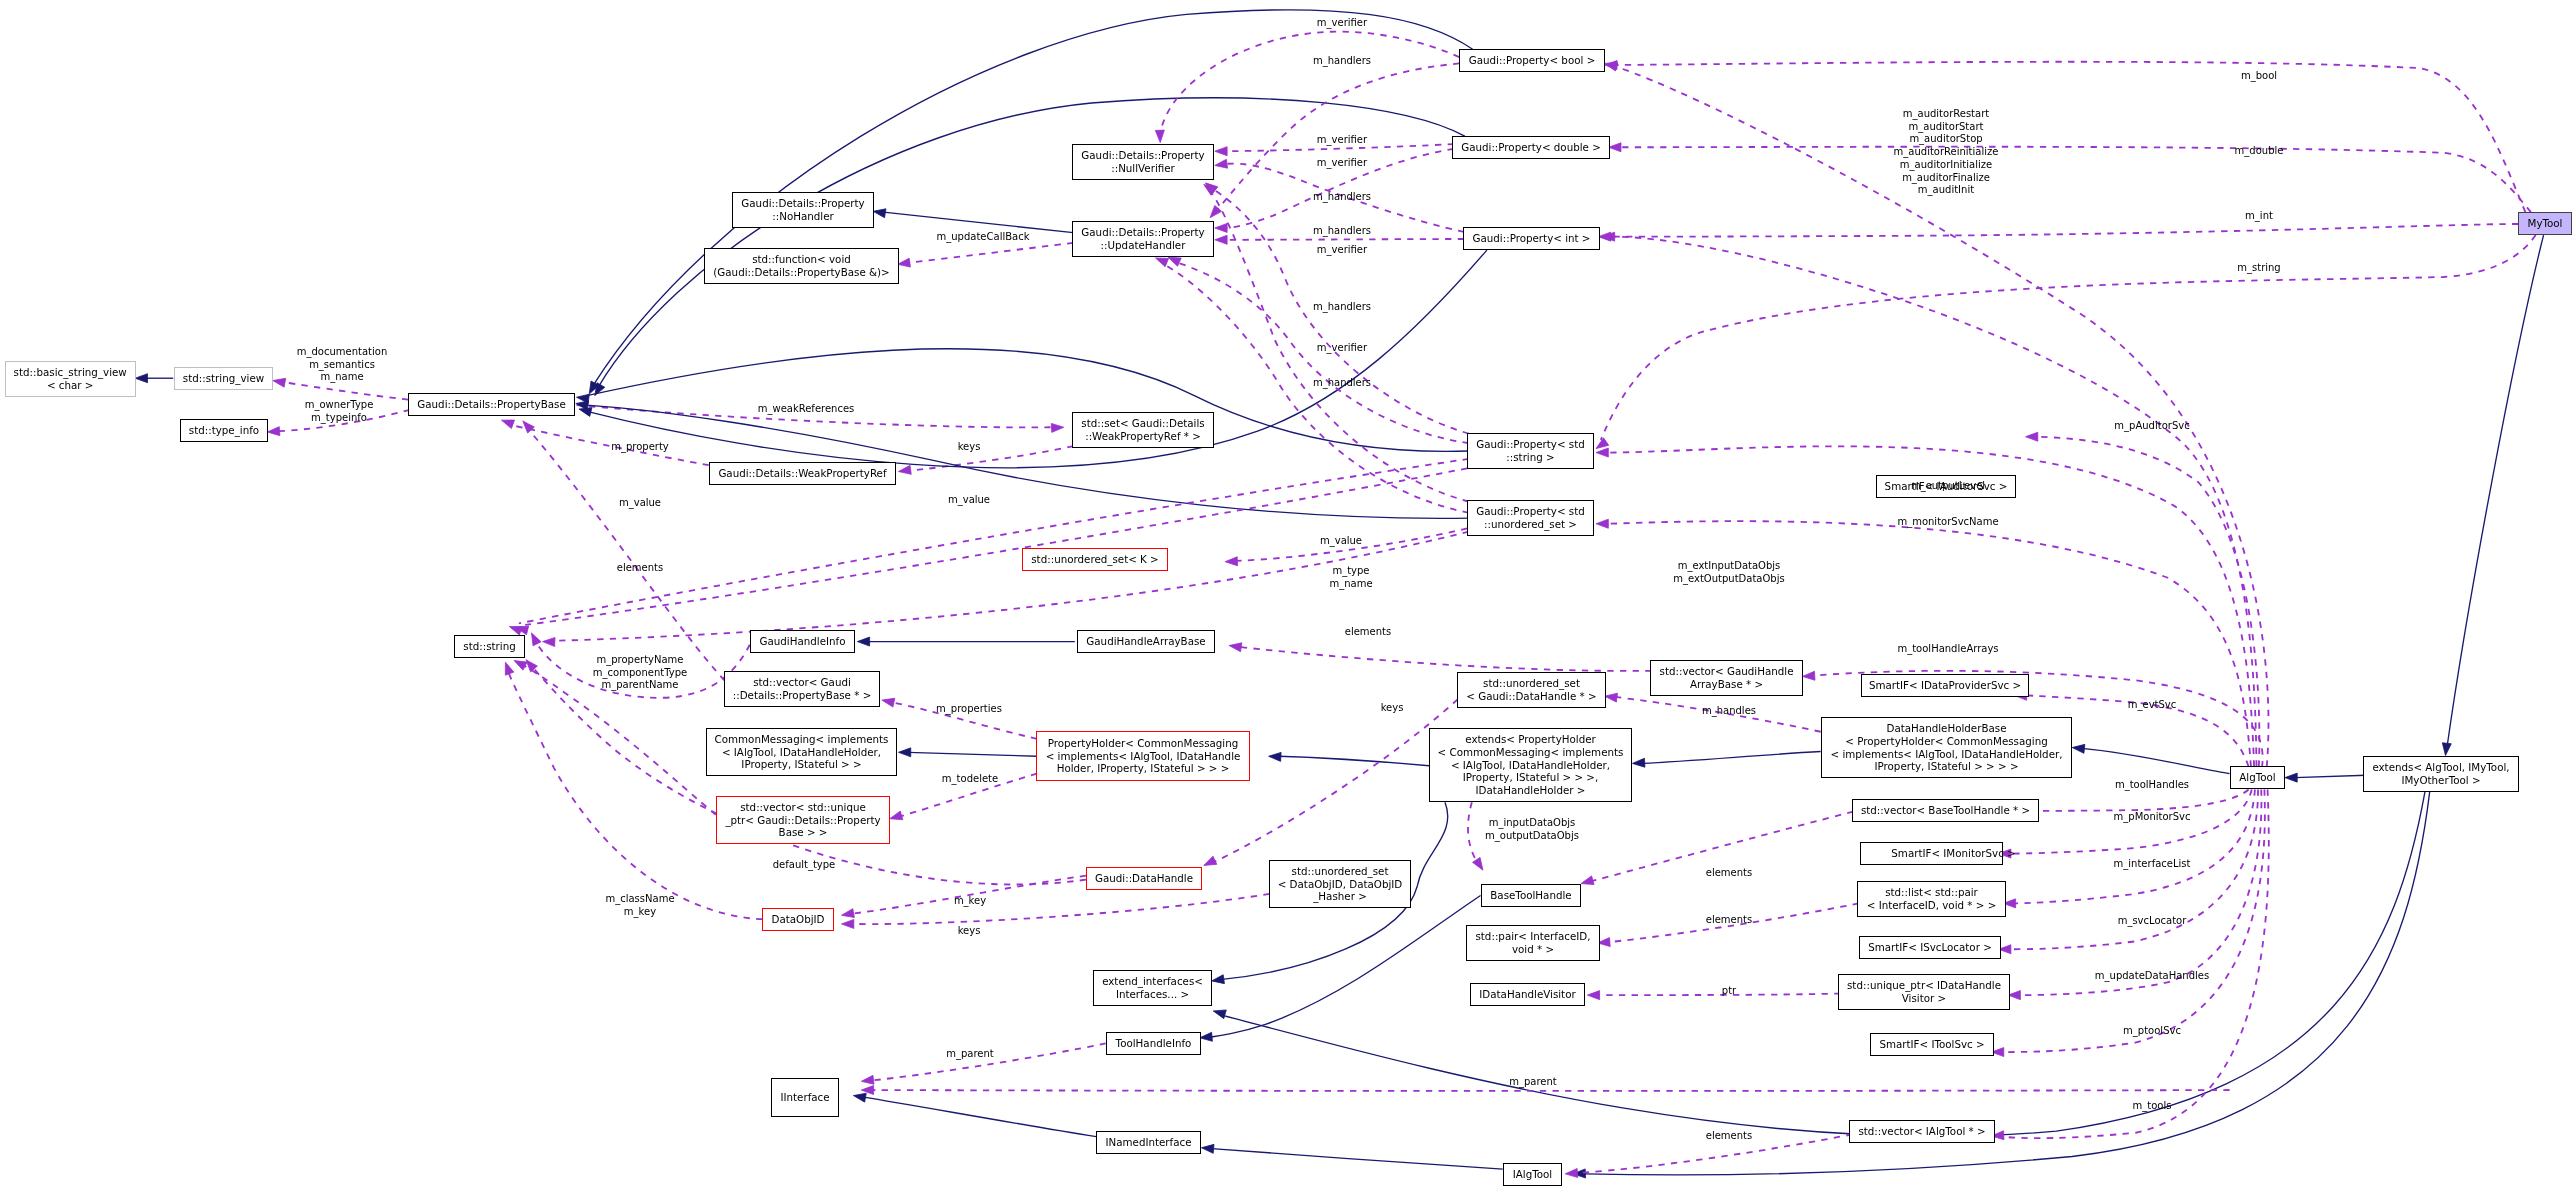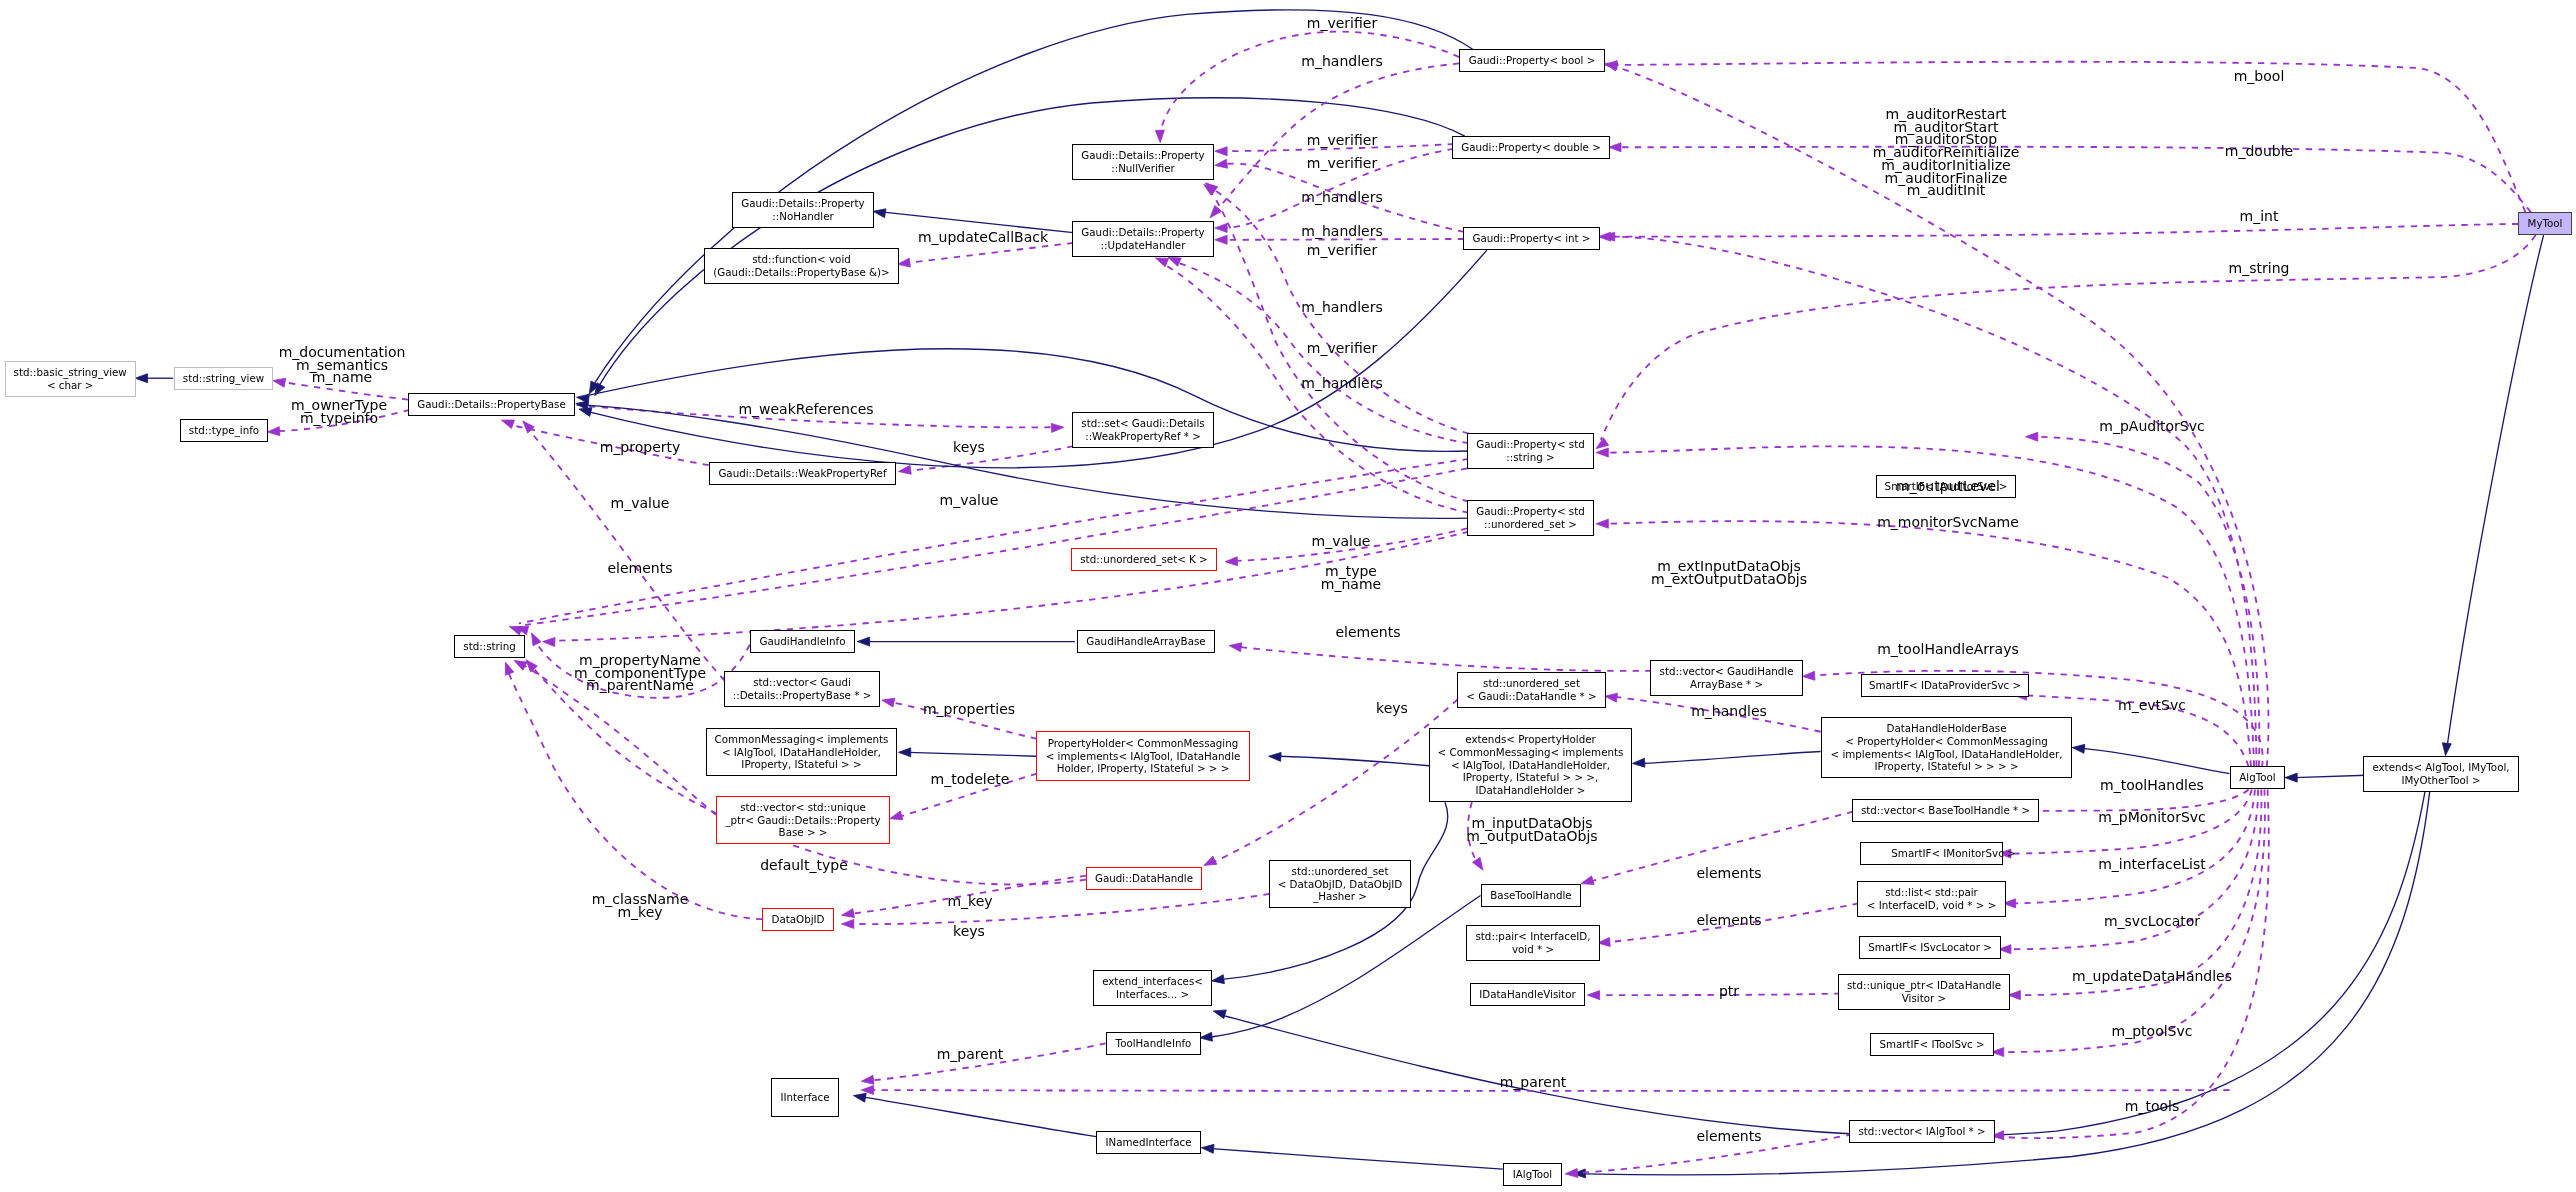--- a/index.html
+++ b/index.html
@@ -7,21 +7,21 @@
   #diagram{position:relative;width:2576px;height:1193px;background:#fff;overflow:hidden;}
   svg#edge-layer{position:absolute;left:0;top:0;}
   .node{position:absolute;box-sizing:border-box;background:#fff;display:flex;flex-direction:column;
         align-items:center;justify-content:center;font-family:"DejaVu Sans",sans-serif;font-size:10.3px;
         color:#000;line-height:12.7px;white-space:pre;text-align:center;}
   .node.normal{border:0.8px solid #000;}
   .node.gray{border:0.8px solid #bfbfbf;}
   .node.red{border:0.8px solid #ff0000;}
   .node.filled{border:0.8px solid #404040;background:#c4b5fd;}
   .node span{display:block;}
-  .elabel{position:absolute;font-family:"DejaVu Sans",sans-serif;font-size:14px;color:#000;
+  .elabel{position:absolute;font-family:"DejaVu Sans",sans-serif;font-size:10px;color:#000;
           line-height:12.7px;white-space:pre;text-align:center;transform:translateX(-50%);}
   .elabel span{display:block;}
   path.use{fill:none;stroke:#9a32cd;stroke-width:2.3;stroke-dasharray:8,8;}
   path.inherit{fill:none;stroke:#191970;stroke-width:1.7;}
   polygon.use{fill:#9a32cd;stroke:#9a32cd;stroke-width:1;}
   polygon.inherit{fill:#191970;stroke:#191970;stroke-width:1;}
 </style>
 </head>
 <body>
 
@@ -186,21 +186,21 @@
       <div class="node gray" style="left: 4.7px; top: 361px; width: 131px; height: 36px;"><span>std::basic_string_view</span><span>&lt; char &gt;</span></div>
       <div class="node gray" style="left: 174px; top: 367px; width: 99px; height: 23px;"><span>std::string_view</span></div>
       <div class="node normal" style="left: 180px; top: 419px; width: 88px; height: 23px;"><span>std::type_info</span></div>
       <div class="node normal" style="left: 408px; top: 393px; width: 167px; height: 23px;"><span>Gaudi::Details::PropertyBase</span></div>
       <div class="node normal" style="left: 732px; top: 192px; width: 142px; height: 36px;"><span>Gaudi::Details::Property</span><span>::NoHandler</span></div>
       <div class="node normal" style="left: 704px; top: 248px; width: 195px; height: 36px;"><span>std::function&lt; void</span><span>(Gaudi::Details::PropertyBase &amp;)&gt;</span></div>
       <div class="node normal" style="left: 1072px; top: 144px; width: 142px; height: 36px;"><span>Gaudi::Details::Property</span><span>::NullVerifier</span></div>
       <div class="node normal" style="left: 1072px; top: 221px; width: 142px; height: 36px;"><span>Gaudi::Details::Property</span><span>::UpdateHandler</span></div>
       <div class="node normal" style="left: 1072px; top: 412px; width: 142px; height: 36px;"><span>std::set&lt; Gaudi::Details</span><span>::WeakPropertyRef * &gt;</span></div>
       <div class="node normal" style="left: 709px; top: 462px; width: 187px; height: 23px;"><span>Gaudi::Details::WeakPropertyRef</span></div>
-      <div class="node red" style="left: 1071px; top: 548px; width: 146px; height: 23px;"><span>std::unordered_set&lt; K &gt;</span></div>
+      <div class="node red" style="left: 1022px; top: 548px; width: 146px; height: 23px;"><span>std::unordered_set&lt; K &gt;</span></div>
       <div class="node normal" style="left: 454px; top: 635px; width: 71px; height: 23px;"><span>std::string</span></div>
       <div class="node normal" style="left: 750px; top: 630px; width: 105px; height: 23px;"><span>GaudiHandleInfo</span></div>
       <div class="node normal" style="left: 1077px; top: 630px; width: 138px; height: 23px;"><span>GaudiHandleArrayBase</span></div>
       <div class="node normal" style="left: 724px; top: 671px; width: 156px; height: 36px;"><span>std::vector&lt; Gaudi</span><span>::Details::PropertyBase * &gt;</span></div>
       <div class="node normal" style="left: 706px; top: 728px; width: 191px; height: 48px;"><span>CommonMessaging&lt; implements</span><span>&lt; IAlgTool, IDataHandleHolder,</span><span>IProperty, IStateful &gt; &gt;</span></div>
       <div class="node red" style="left: 1036px; top: 731px; width: 214px; height: 50px;"><span>PropertyHolder&lt; CommonMessaging</span><span>&lt; implements&lt; IAlgTool, IDataHandle</span><span>Holder, IProperty, IStateful &gt; &gt; &gt;</span></div>
       <div class="node red" style="left: 716px; top: 796px; width: 174px; height: 48px;"><span>std::vector&lt; std::unique</span><span>_ptr&lt; Gaudi::Details::Property</span><span>Base &gt; &gt;</span></div>
       <div class="node red" style="left: 1086px; top: 867px; width: 116px; height: 23px;"><span>Gaudi::DataHandle</span></div>
       <div class="node red" style="left: 762px; top: 908px; width: 72px; height: 23px;"><span>DataObjID</span></div>
       <div class="node normal" style="left: 1269px; top: 860px; width: 142px; height: 48px;"><span>std::unordered_set</span><span>&lt; DataObjID, DataObjID</span><span>_Hasher &gt;</span></div>

